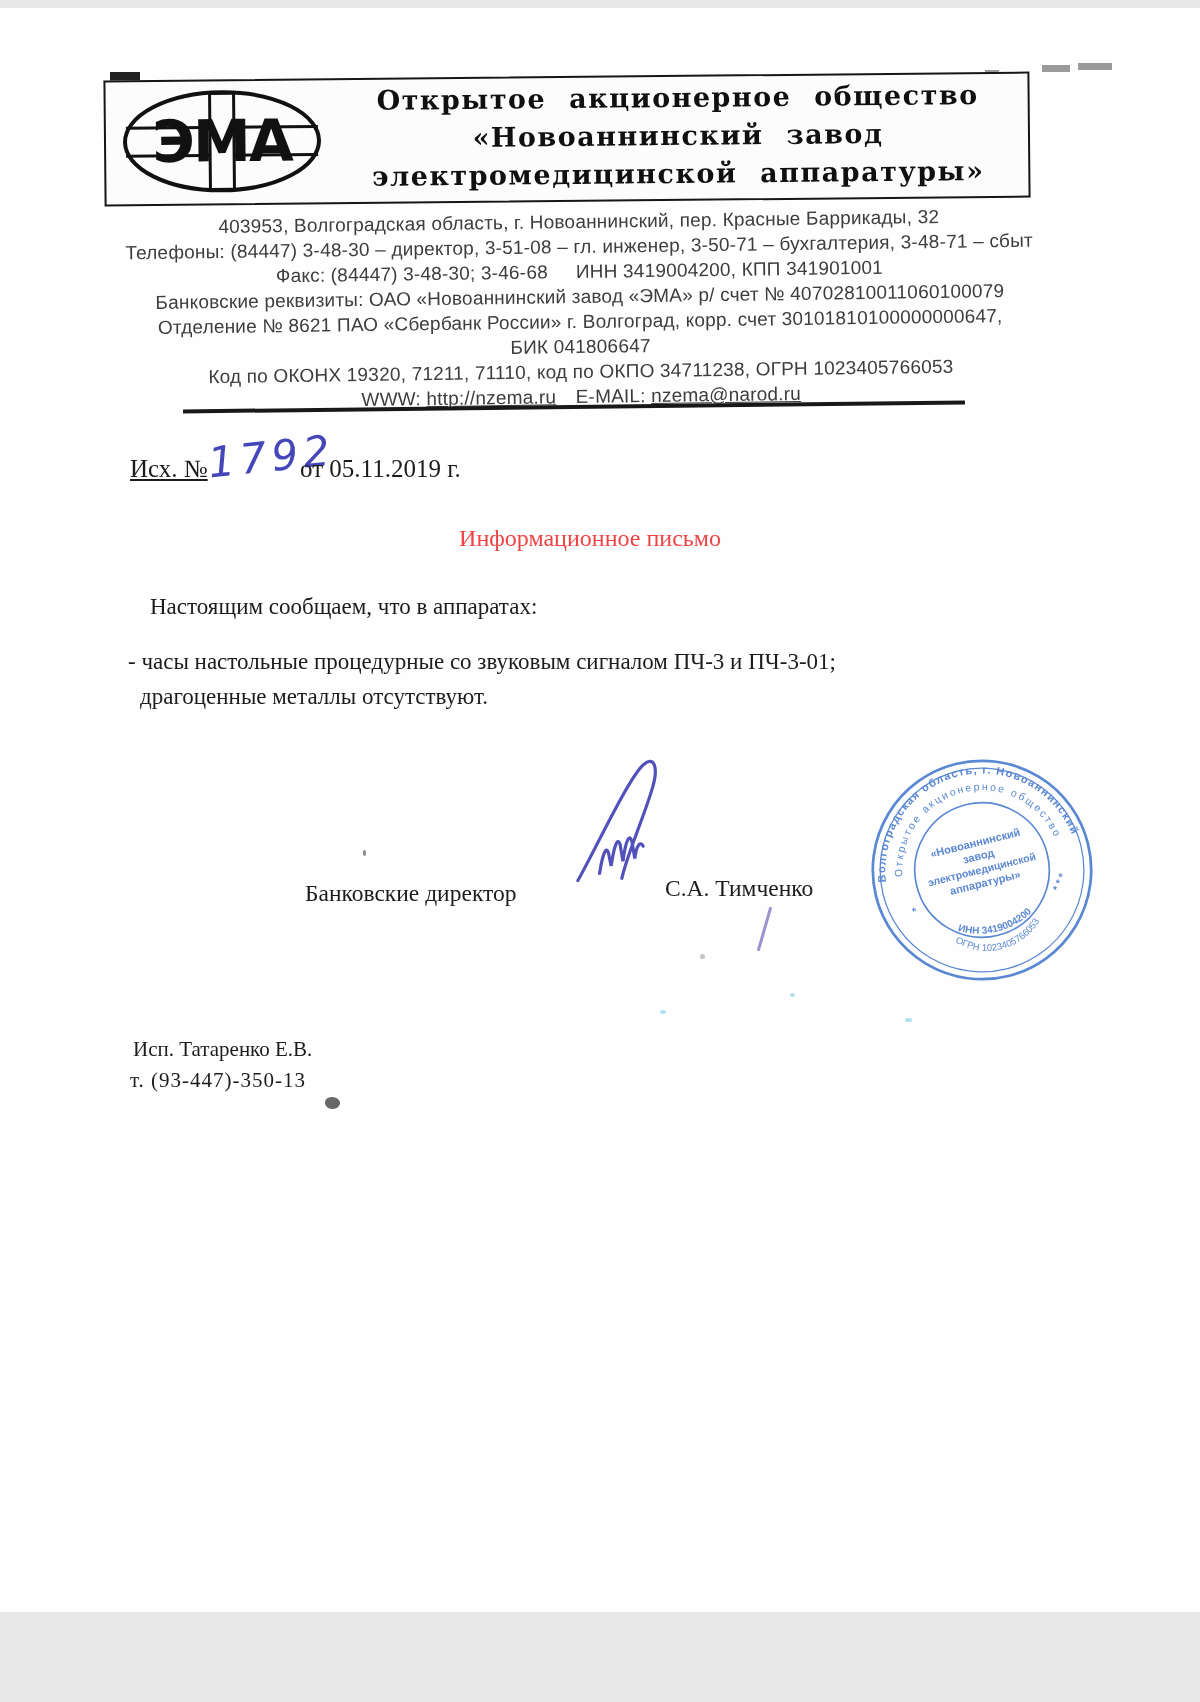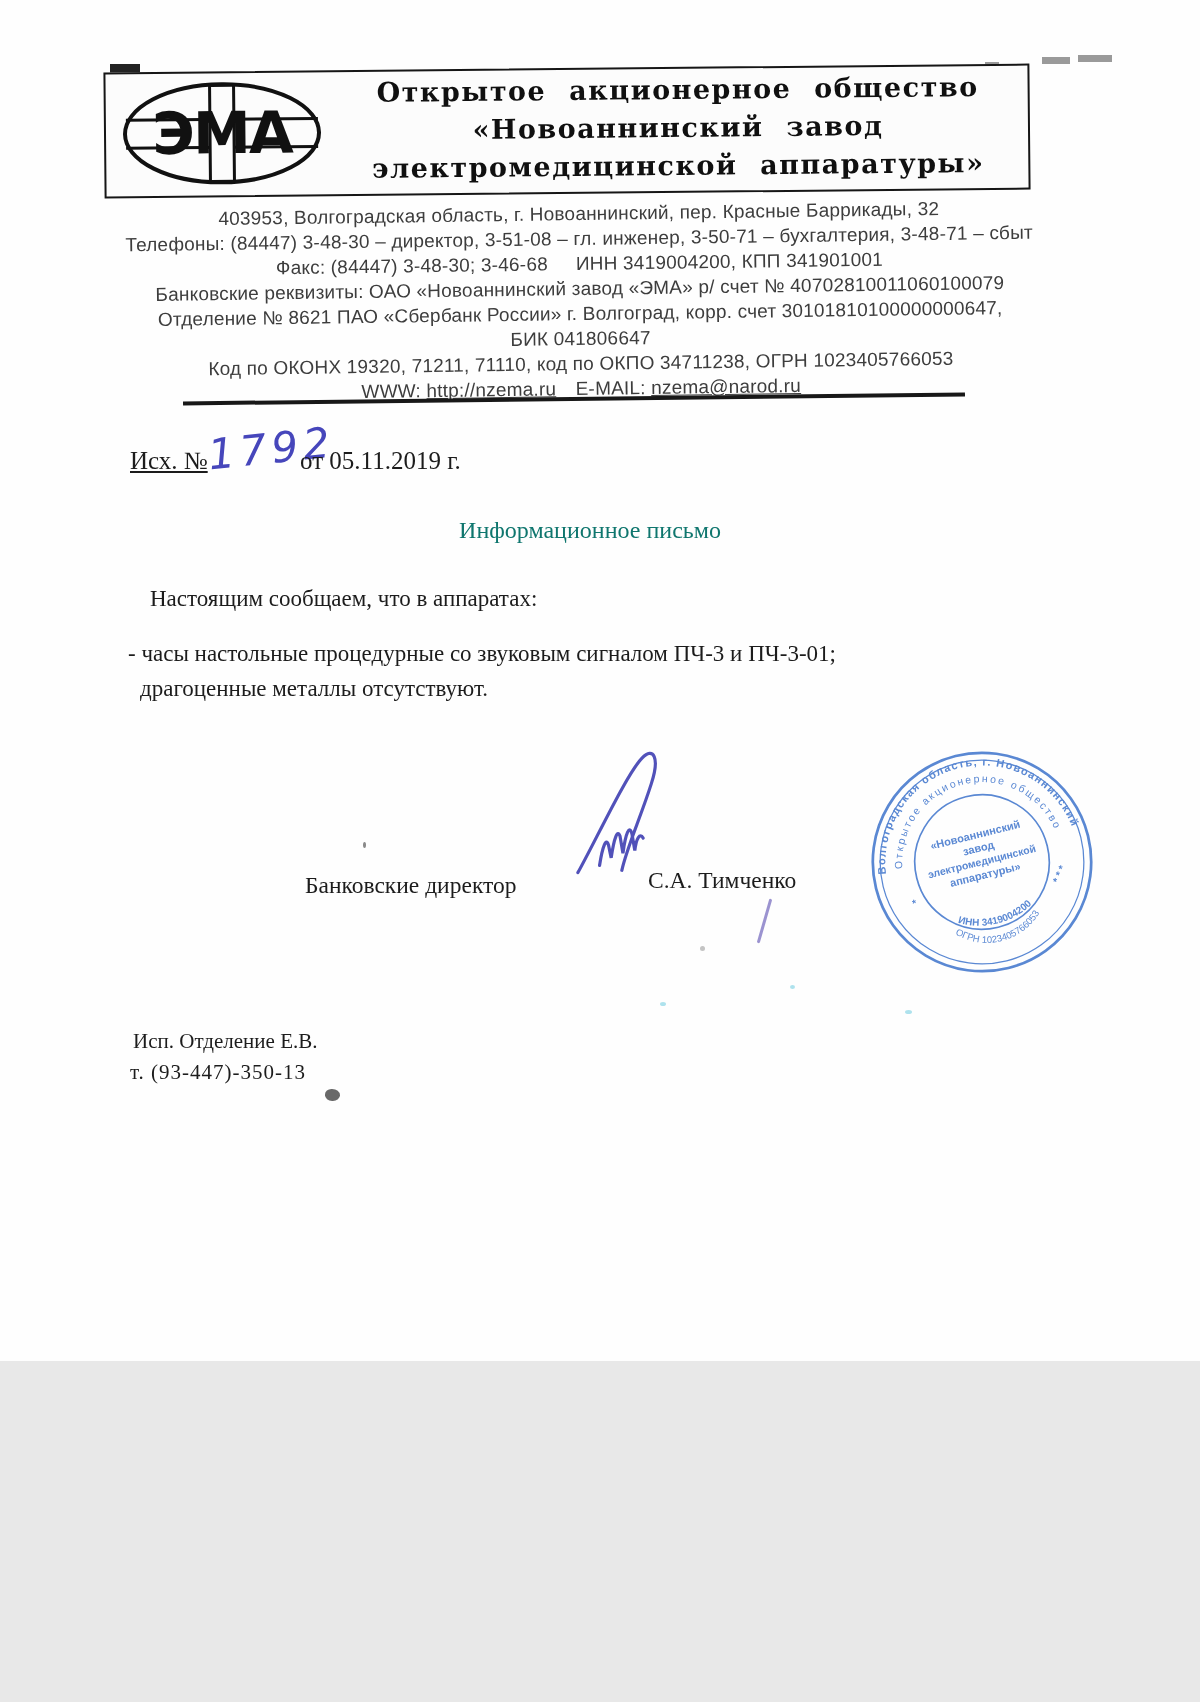--- a/index.html
+++ b/index.html
@@ -1,19 +1,19 @@
 <!DOCTYPE html>
 <html><head>
 <meta charset="utf-8">
 <style>
   html,body{margin:0;padding:0;background:#e8e8e8;}
   #page{
-    position:relative;width:1200px;height:1361px;background:#fefefe;
+    position:relative;width:1200px;height:1604px;background:#fefefe;
     overflow:hidden;font-family:"Liberation Serif",serif;color:#1c1c1c;
-    margin:0 auto;
+    margin:8px auto;
   }
   .abs{position:absolute;}
 
   
   .header-box{
     left:104px;top:68px;width:922px;height:122px;
     border:2px solid #161616;background:#fcfcfc;
     transform:rotate(-0.55deg);
   }
   .org-title{
@@ -45,27 +45,27 @@
 
   
   .ref-label{left:130px;top:447px;font-size:25px;text-decoration:underline;}
   .ref-num{
     left:208px;top:424px;font-family:"DejaVu Sans",sans-serif;
     font-style:italic;font-size:42px;color:#4646bb;letter-spacing:5px;
     transform:rotate(-6deg);
   }
   .ref-date{left:300px;top:447px;font-size:25px;text-align:center;}
 
-  .letter-title{left:30px;top:517px;width:1120px;text-align:center;font-size:24px;color:#0f766e;}
+  .letter-title{left:30px;top:517px;width:1120px;text-align:center;font-size:24px;color:#ef4444;}
   .intro{left:150px;top:586px;font-size:23px;}
   .body-l1{left:128px;top:641px;font-size:23px;}
   .body-l2{left:140px;top:676px;font-size:23px;}
 
   .sig-pos{left:305px;top:872px;font-size:23.5px;}
-  .sig-name{left:648px;top:867px;font-size:23.5px;text-align:center;}
+  .sig-name{left:665px;top:867px;font-size:23.5px;text-align:center;}
   .sig-draw{left:567px;top:750px;transform:rotate(-3deg);}
   .pen-slash{left:763px;top:898px;width:3px;height:46px;background:#7a6fc0;
     transform:rotate(16deg);opacity:.75;border-radius:2px;}
 
   .stamp-wrap{left:856px;top:736px;width:252px;height:252px;opacity:.85;
     transform:rotate(-14deg);}
 
   .footer-1{left:133px;top:1029px;font-size:21px;}
   .footer-2{left:130px;top:1060px;font-size:21px;letter-spacing:1px;}
 
@@ -172,21 +172,21 @@
         </text>
         <text font-size="9">
           <textPath href="#arc-ogrn" startOffset="50%" text-anchor="middle">ОГРН 1023405766053</textPath>
         </text>
         <text x="186" y="158" font-size="10" font-weight="bold" transform="rotate(-52 186 158)">* * *</text>
         <text x="46" y="146" font-size="10" font-weight="bold">*</text>
       </g>
     </svg>
   </div>
 
-  <div class="abs footer-1">Исп. Отделение Е.В.</div>
+  <div class="abs footer-1">Исп. Татаренко Е.В.</div>
   <div class="abs footer-2">т. (93-447)-350-13</div>
 
   <div class="abs smudge"></div>
   <div class="abs speck" style="left:363px;top:842px;width:3px;height:6px;"></div>
   <div class="abs speck" style="left:700px;top:946px;width:5px;height:5px;opacity:.5;"></div>
   <div class="abs speck-cyan" style="left:660px;top:1002px;width:6px;height:4px;"></div>
   <div class="abs speck-cyan" style="left:905px;top:1010px;width:7px;height:4px;"></div>
   <div class="abs speck-cyan" style="left:790px;top:985px;width:5px;height:4px;"></div>
 
 </div>

